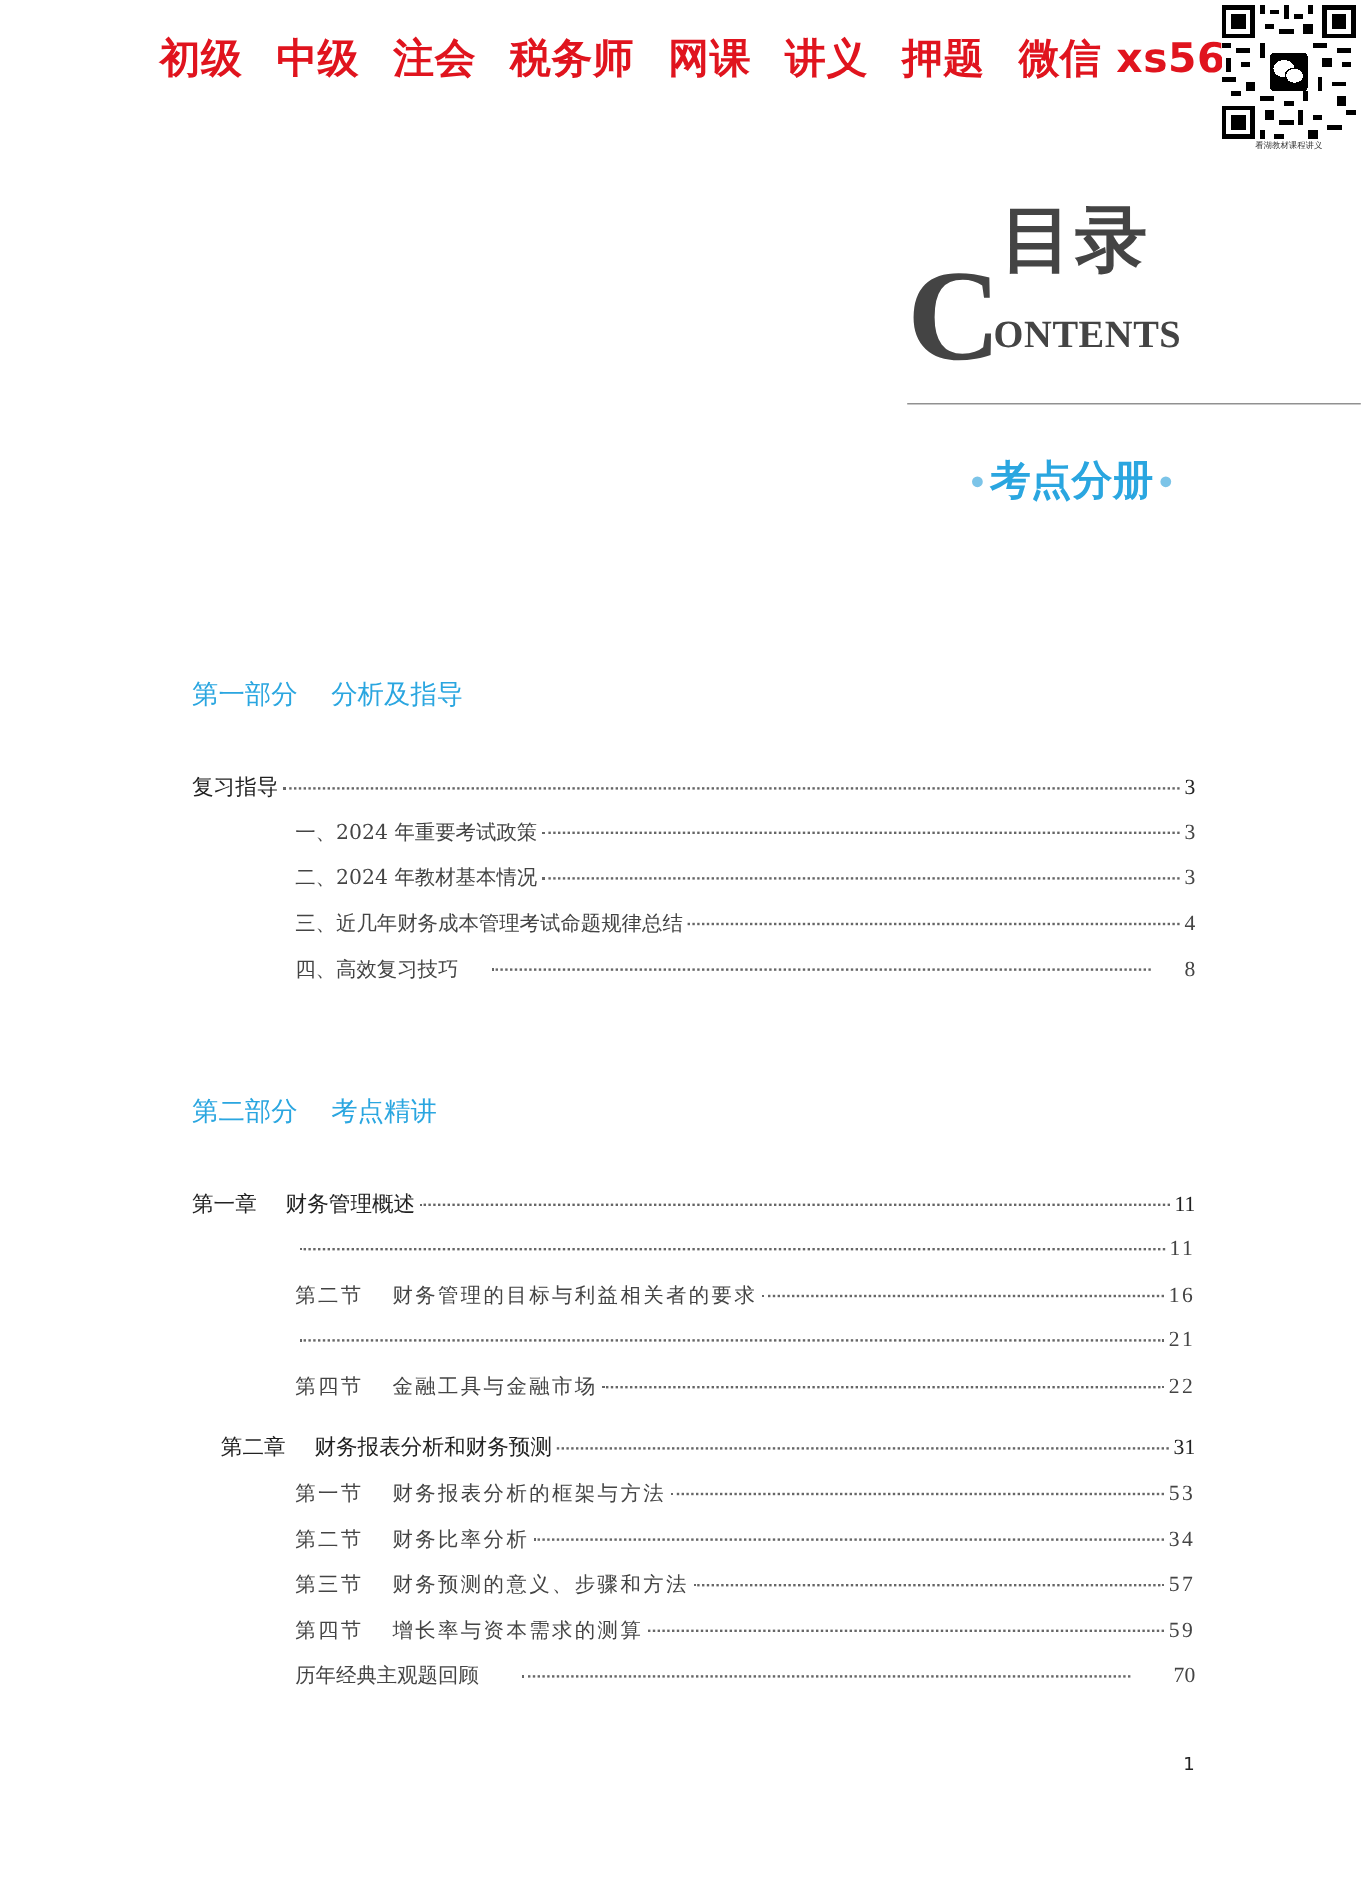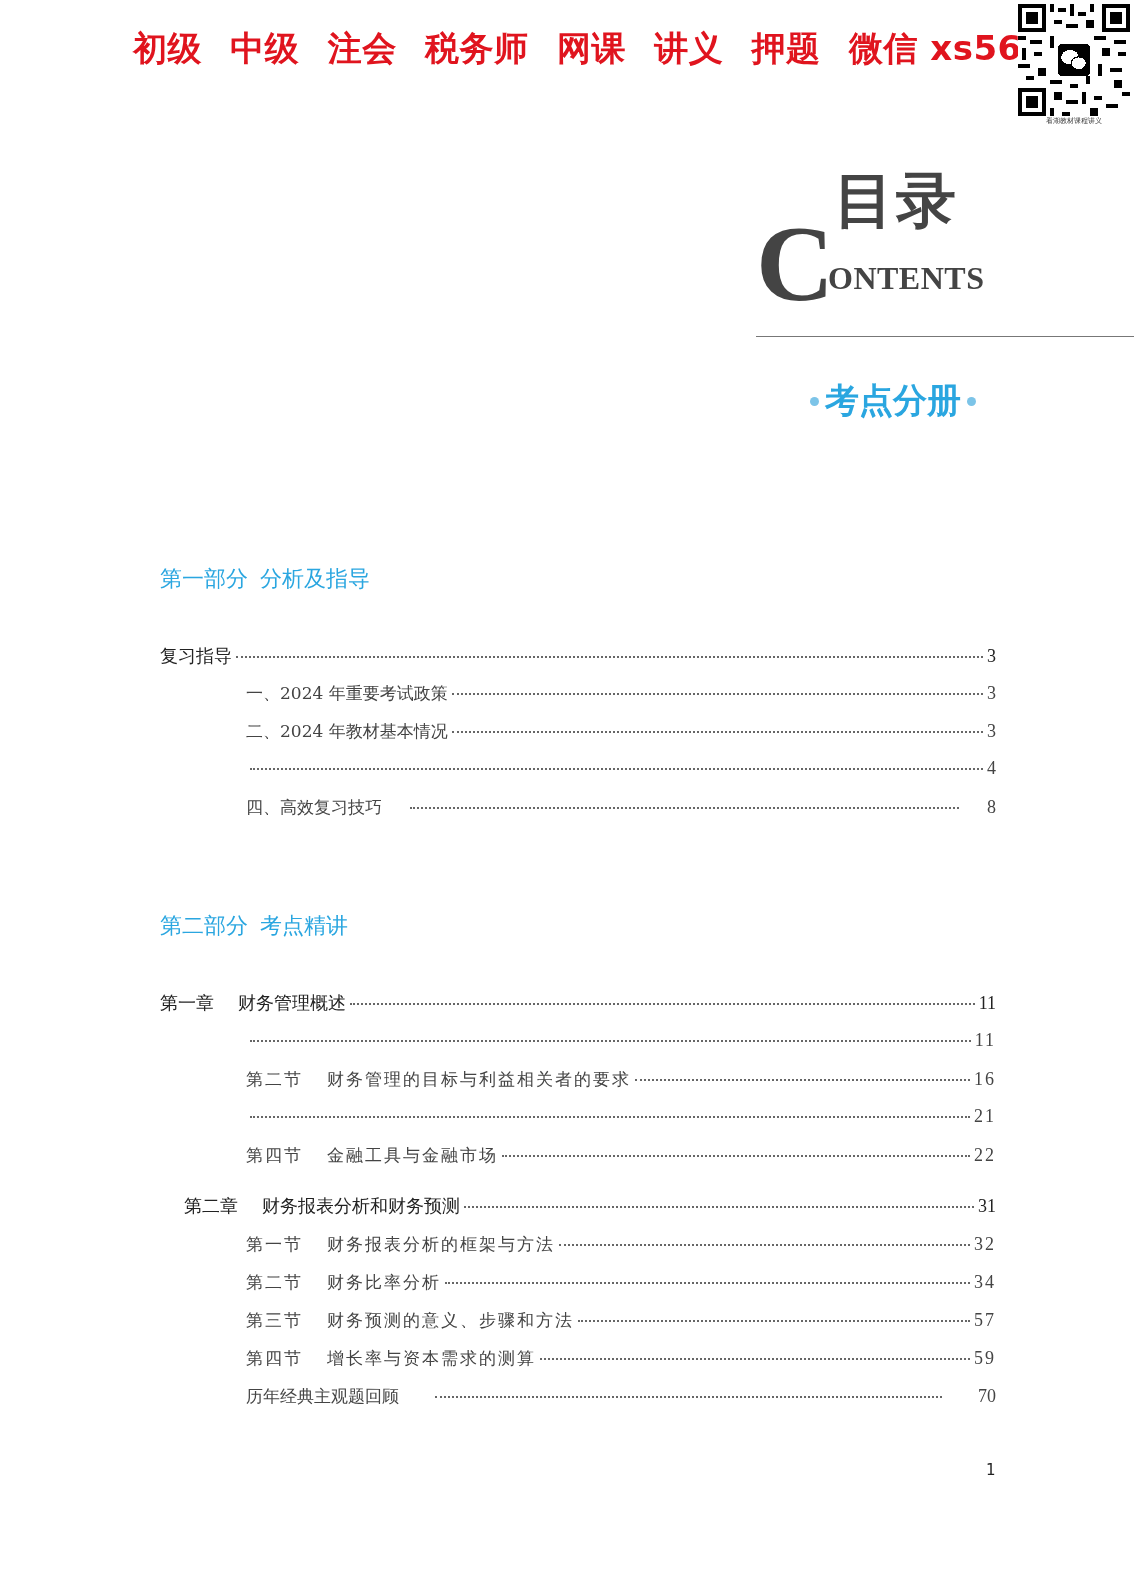--- a/index.html
+++ b/index.html
@@ -42,21 +42,21 @@
   .volume {
     position: absolute; left: 804px; top: 368px;
     font-family: "DejaVu Serif", serif; font-weight: bold; font-size: 34px; color: #2aa6e0;
     display: flex; align-items: center; white-space: nowrap; margin-top: 10px;
   }
   .dot { width: 9px; height: 9px; border-radius: 50%; background: #7cc4e8; display: inline-block; margin: 0 6px; }
   .part {
     position: absolute; left: 160px;
     font-family: "DejaVu Serif", serif; font-size: 22px; color: #2aa6e0; white-space: nowrap;
   }
-  .part .p2 { margin-left: 12px; }
+  .part .p2 { margin-left: 28px; }
   .toc-row {
     position: absolute; right: 138px; display: flex; align-items: baseline;
     font-size: 17px; color: #444; white-space: nowrap;
   }
   .toc-row .label { flex: 0 0 auto; }
   .toc-row .label .num { margin-right: 24px; }
   .toc-row .leader {
     flex: 1 1 auto; margin: 0 4px; height: 1px;
     border-bottom: 2px dotted #666; transform: translateY(-4px);
   }
@@ -167,20 +167,21 @@
   <span class="label">一、2024 年重要考试政策</span>
   <span class="leader"></span>
   <span class="page">3</span>
 </div>
 <div class="toc-row lvl1" style="top:720px;">
   <span class="label">二、2024 年教材基本情况</span>
   <span class="leader"></span>
   <span class="page">3</span>
 </div>
 <div class="toc-row lvl1" style="top:758px;">
+  <span class="label">三、近几年财务成本管理考试命题规律总结</span>
   <span class="leader"></span>
   <span class="page">4</span>
 </div>
 <div class="toc-row lvl1" style="top:796px;gap:24px;">
   <span class="label">四、高效复习技巧</span>
   <span class="leader"></span>
   <span class="page">8</span>
 </div>
 
 <div class="part" style="top:911px;">
@@ -212,21 +213,21 @@
 </div>
 
 <div class="toc-row lvl0" style="top:1194px;margin-left:24px;">
   <span class="label"><span class="num">第二章</span><span>财务报表分析和财务预测</span></span>
   <span class="leader"></span>
   <span class="page">31</span>
 </div>
 <div class="toc-row lvl1 sec" style="top:1233px;">
   <span class="label"><span class="num">第一节</span><span>财务报表分析的框架与方法</span></span>
   <span class="leader"></span>
-  <span class="page">32</span>
+  <span class="page">53</span>
 </div>
 <div class="toc-row lvl1 sec" style="top:1271px;">
   <span class="label"><span class="num">第二节</span><span>财务比率分析</span></span>
   <span class="leader"></span>
   <span class="page">34</span>
 </div>
 <div class="toc-row lvl1 sec" style="top:1309px;">
   <span class="label"><span class="num">第三节</span><span>财务预测的意义、步骤和方法</span></span>
   <span class="leader"></span>
   <span class="page">57</span>

